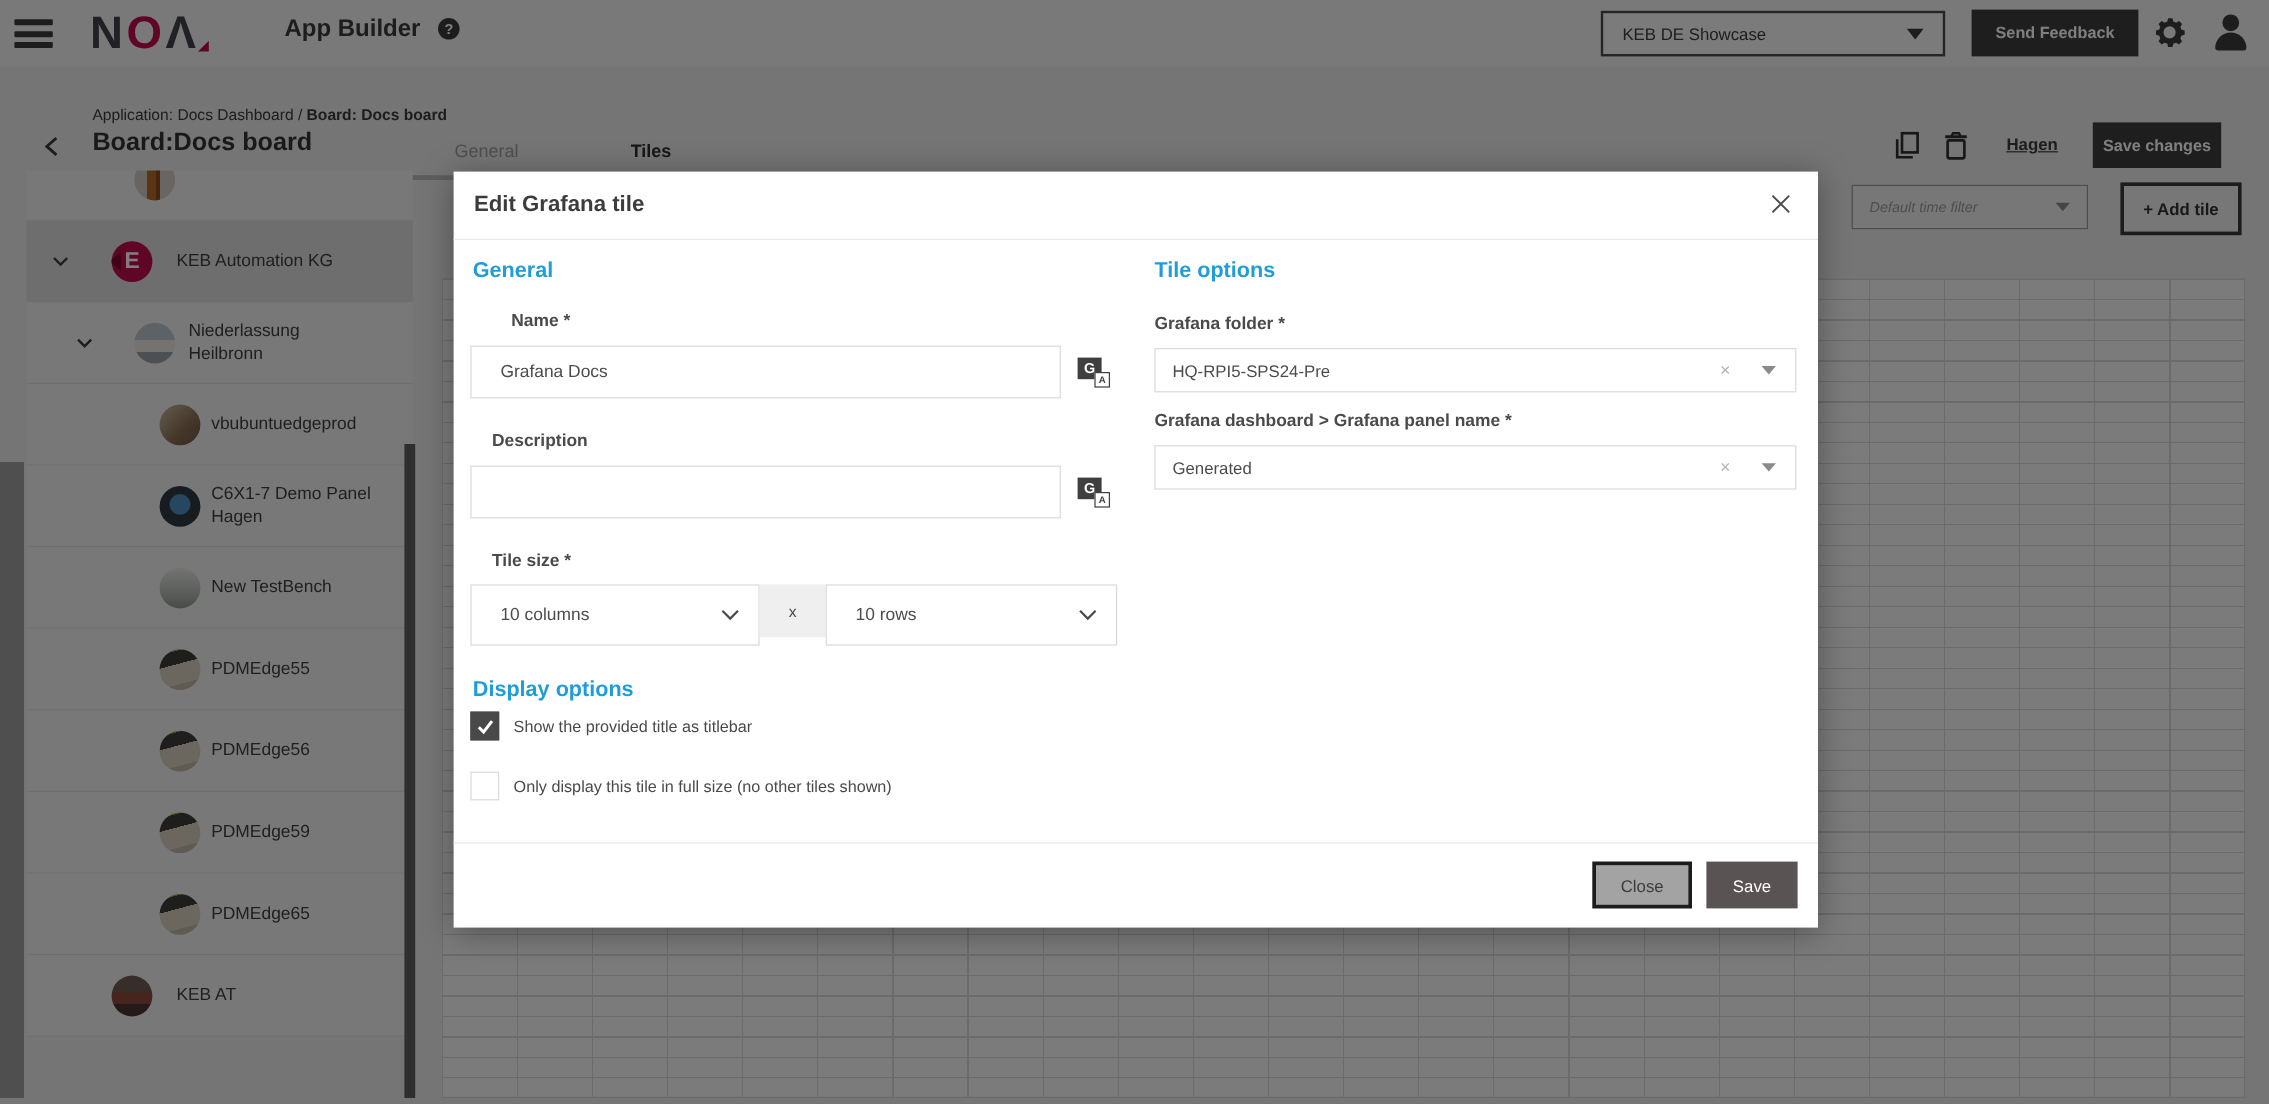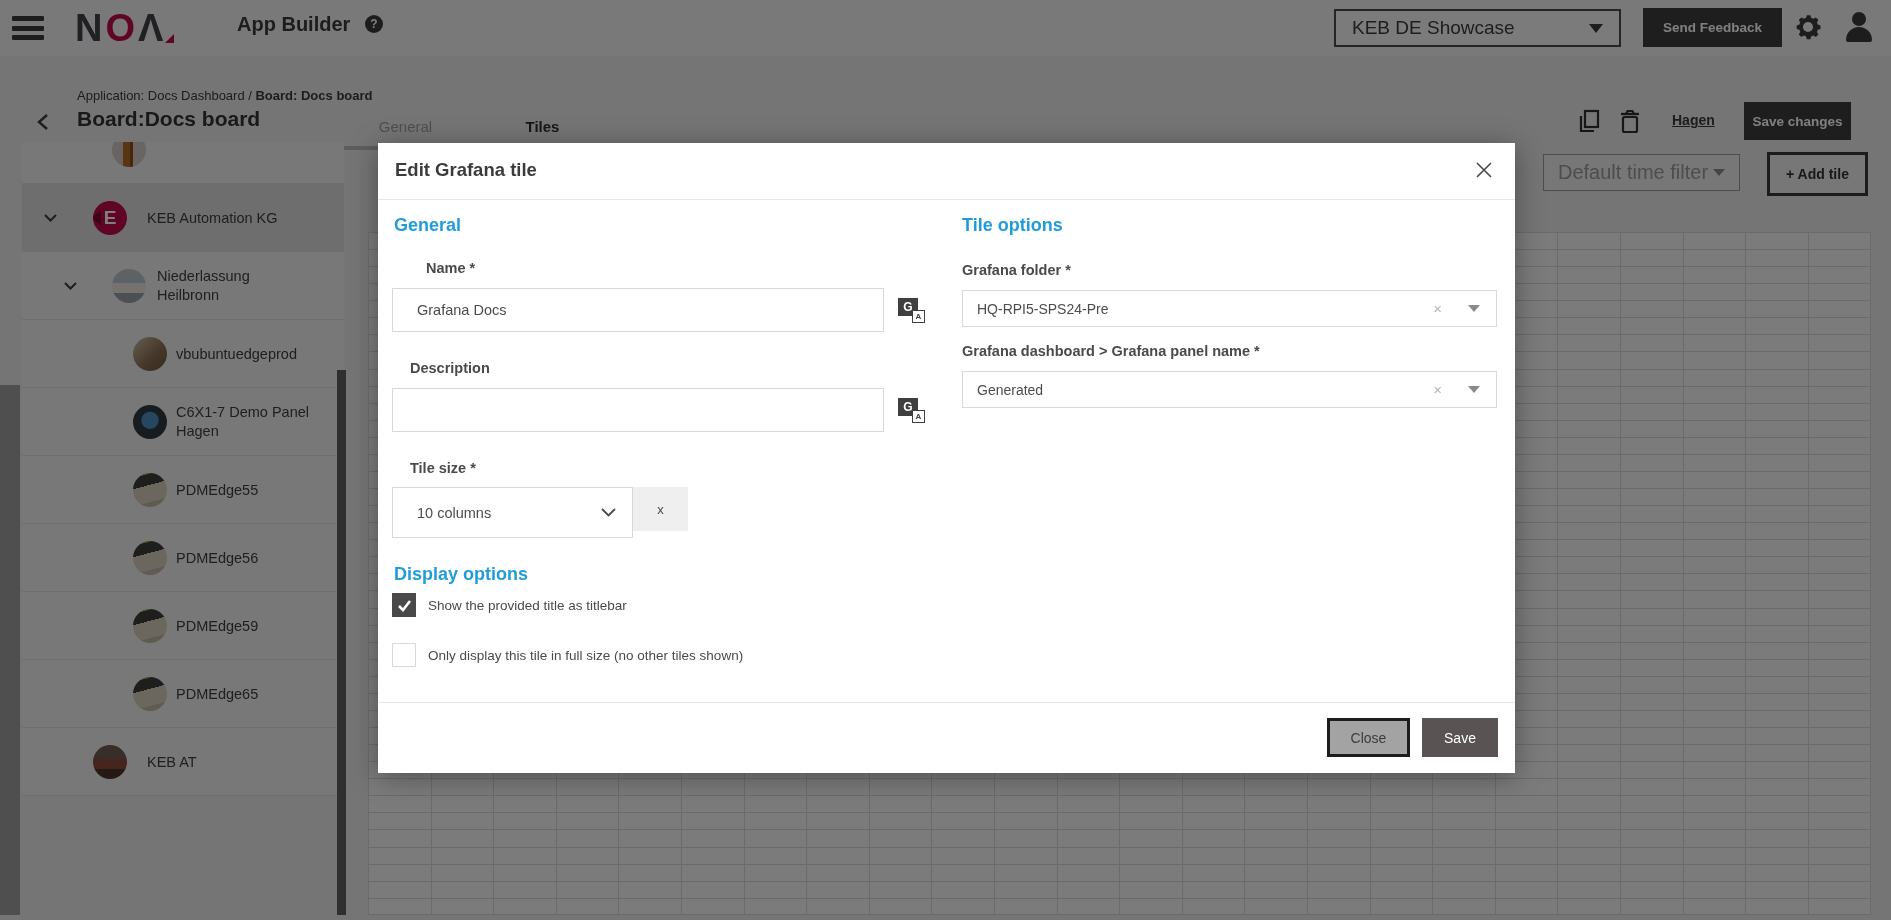--- a/index.html
+++ b/index.html
@@ -12,21 +12,21 @@
   .hamburger span{display:block;width:32px;height:5px;background:#3a3a3a;margin-bottom:4.5px;border-radius:1px;}
   .noa-logo{position:absolute;left:75px;top:4px;font-size:38px;font-weight:800;letter-spacing:3px;line-height:48px;}
   .noa-n,.noa-a{color:#41414b;} .noa-o{color:#c20a4e;}
   .noa-a{position:relative;}
   .noa-a::after{content:"";position:absolute;right:-8px;bottom:6px;width:0;height:0;border-left:9px solid transparent;border-bottom:9px solid #c20a4e;}
   .app-title{position:absolute;left:237px;top:13px;font-size:20px;font-weight:700;color:#3a3a3a;}
   .help-badge{position:absolute;left:365px;top:15px;width:18px;height:18px;border-radius:50%;background:#3a3a3a;color:#fff;
     font-size:12px;font-weight:700;text-align:center;line-height:18px;}
   .ws-select{position:absolute;left:1334px;top:9px;width:287px;height:38px;border:2px solid #4a4a4a;background:#f6f6f6;
     display:flex;align-items:center;padding:0 16px;cursor:pointer;}
-  .ws-select .val{font-size:19px;color:#3c3c3c;flex:1;}
+  .ws-select .val{font-size:14px;color:#3c3c3c;flex:1;}
   .tri-down{width:0;height:0;border-left:7px solid transparent;border-right:7px solid transparent;border-top:9px solid #3a3a3a;}
   .btn-dark{background:#3d3d3d;color:#fff;border:none;font-size:13.5px;font-weight:600;cursor:pointer;}
   .send-feedback{position:absolute;left:1643px;top:8px;width:139px;height:39px;}
   .gear{position:absolute;left:1792px;top:11px;width:32px;height:32px;cursor:pointer;}
   .person{position:absolute;left:1844px;top:12px;width:30px;height:32px;cursor:pointer;}
   .person .head{position:absolute;left:8px;top:0;width:14px;height:14px;border-radius:50%;background:#3a3a3a;}
   .person .body{position:absolute;left:2px;top:15px;width:26px;height:15px;border-radius:13px 13px 2px 2px;background:#3a3a3a;}
 
   
   .breadcrumb{position:absolute;left:77px;top:88px;font-size:13px;color:#3a3a3a;}
@@ -37,21 +37,21 @@
   .tab{width:137px;height:38px;position:relative;text-align:center;cursor:pointer;}
   .tab .tab-label{font-size:15px;color:#9d9d9d;line-height:30px;}
   .tab .tab-bar{position:absolute;left:0;bottom:0;width:100%;height:4px;background:#bababa;}
   .tab.active .tab-label{color:#2e2e2e;font-weight:700;}
   .tab.active .tab-bar{background:#2e2e2e;}
   .icon-btn{position:absolute;cursor:pointer;}
   .cancel-link{position:absolute;left:1672px;top:112px;font-size:14px;font-weight:600;color:#3a3a3a;text-decoration:underline;cursor:pointer;}
   .save-changes{position:absolute;left:1744px;top:102px;width:107px;height:38px;}
   .time-filter{position:absolute;left:1543px;top:154px;width:197px;height:37px;border:1px solid #9a9a9a;display:flex;align-items:center;
     padding:0 14px;cursor:pointer;background:#efefef;}
-  .time-filter .val{flex:1;font-size:20px;color:#9a9a9a;}
+  .time-filter .val{flex:1;font-size:12px;color:#9a9a9a;font-style:italic;}
   .tri-sm{width:0;height:0;border-left:6px solid transparent;border-right:6px solid transparent;border-top:7px solid #8a8a8a;}
   .add-tile{position:absolute;left:1767px;top:152px;width:101px;height:44px;border:3px solid #383838;background:#efefef;
     font-size:14px;font-weight:600;color:#333;cursor:pointer;}
 
   
   .sidebar{position:absolute;left:22px;top:142px;width:322px;height:778px;overflow:hidden;}
   .tree-list{margin-top:-26px;}
   .side-row{position:relative;width:322px;height:68px;background:#f1f1f1;border-bottom:1px solid #dedede;cursor:pointer;}
   .side-row.selected{background:#dcdcdc;}
   .tree-chevron{position:absolute;top:30px;}
@@ -225,20 +225,27 @@
   </div>
         <div class="side-row lvl2">
 
     <span class="av av-panel">
             <span class="av-glyph"></span>
           </span>
     <span class="side-label">C6X1-7 Demo Panel Hagen</span>
   </div>
         <div class="side-row lvl2">
 
+    <span class="av av-testbench">
+            <span class="av-glyph"></span>
+          </span>
+    <span class="side-label">New TestBench</span>
+  </div>
+        <div class="side-row lvl2">
+
     <span class="av av-pdm">
             <span class="av-glyph"></span>
           </span>
     <span class="side-label">PDMEdge55</span>
   </div>
         <div class="side-row lvl2">
 
     <span class="av av-pdm">
             <span class="av-glyph"></span>
           </span>
@@ -297,20 +304,26 @@
       <span class="ti-small">A</span>
     </div>
     <div class="fld-label" style="left:32px;top:317px;">Tile size *</div>
     <div class="size-select" style="left:14px;top:344px;width:241px;">
       <span class="val">10 columns</span>
       <svg width="15" height="9" viewBox="0 0 15 9">
           <polyline points="1,1 7.5,7.5 14,1" fill="none" stroke="#4a4a4a" stroke-width="1.8"></polyline>
         </svg>
     </div>
     <div class="x-box" style="left:255px;top:344px;">x</div>
+    <div class="size-select" style="left:310px;top:344px;width:243px;">
+      <span class="val">10 rows</span>
+      <svg width="15" height="9" viewBox="0 0 15 9">
+          <polyline points="1,1 7.5,7.5 14,1" fill="none" stroke="#4a4a4a" stroke-width="1.8"></polyline>
+        </svg>
+    </div>
     <div class="sec-heading" style="left:16px;top:421px;">Display options</div>
     <label class="cb-row" style="left: 14px; top: 450px;">
     <span class="cb-box checked">
       <svg width="15" height="13" viewBox="0 0 15 13">
             <polyline points="2,7 6,11 13,2" fill="none" stroke="#fff" stroke-width="2.5"></polyline>
           </svg>
     </span>
     <span class="cb-label">Show the provided title as titlebar</span>
   </label>
       <label class="cb-row" style="left: 14px; top: 500px;">

